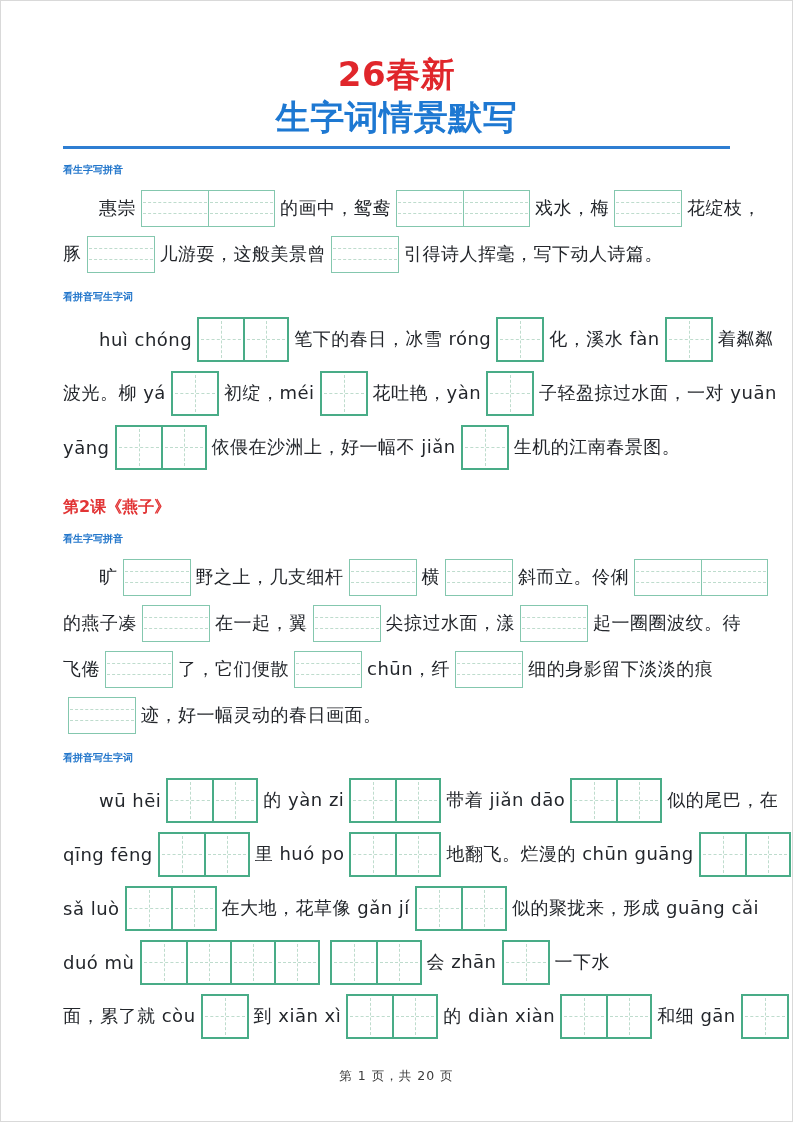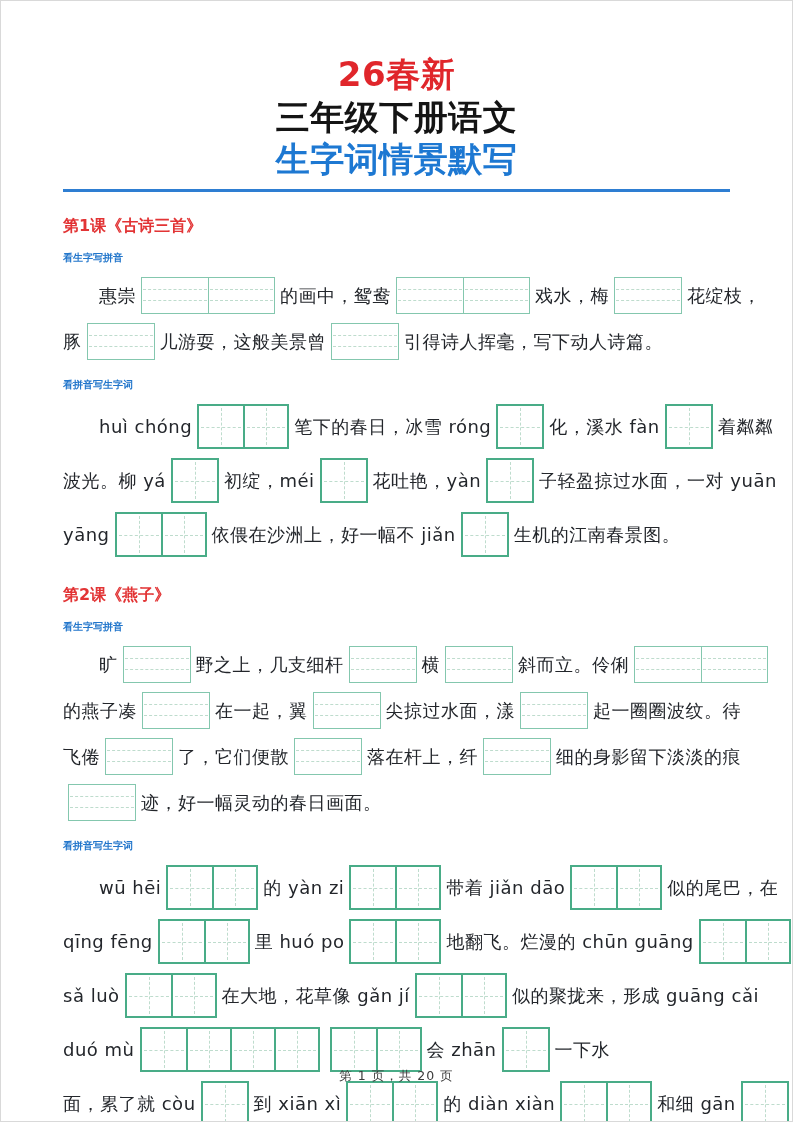--- a/index.html
+++ b/index.html
@@ -47,27 +47,25 @@
     position:absolute; left:0; right:0; bottom:36px; text-align:center;
     font-size:12.5px; color:#3b3b3b; letter-spacing:1px;
   }
 </style>
 </head>
 <body>
 
 <div class="page">
   <div class="title">
       <div class="line-text title-part" style="color: rgb(224, 38, 43); font-size: inherit;">26春新</div>
-      <div class="line-text title-part" style="color: rgb(20, 20, 20); font-size: inherit;">三年级下册语文</div>
       <div class="line-text title-part" style="color: rgb(29, 120, 210); font-size: inherit;">生字词情景默写</div>
     </div>
   <div class="title-rule"></div>
   <div>
       <div class="section">
-        <div class="lesson-heading">第1课《古诗三首》</div>
         <div class="subsection">
           <div class="exercise-type-label">看生字写拼音</div>
           <div class="line pinyin-line indent">
             <span class="line-text">惠崇</span>
             <div class="pbox">
               <div class="cell"></div>
               <div class="cell"></div>
             </div>
             <span class="line-text">的画中，鸳鸯</span>
             <div class="pbox">
@@ -179,21 +177,21 @@
           </div>
           <div class="line pinyin-line">
             <span class="line-text">飞倦</span>
             <div class="pbox">
               <div class="cell"></div>
             </div>
             <span class="line-text">了，它们便散</span>
             <div class="pbox">
               <div class="cell"></div>
             </div>
-            <span class="line-text">落在杆上，纤</span>
+            <span class="line-text">chūn，纤</span>
             <div class="pbox">
               <div class="cell"></div>
             </div>
             <span class="line-text">细的身影留下淡淡的痕</span>
           </div>
           <div class="line pinyin-line">
             <div class="pbox">
               <div class="cell"></div>
             </div>
             <span class="line-text">迹，好一幅灵动的春日画面。</span>

